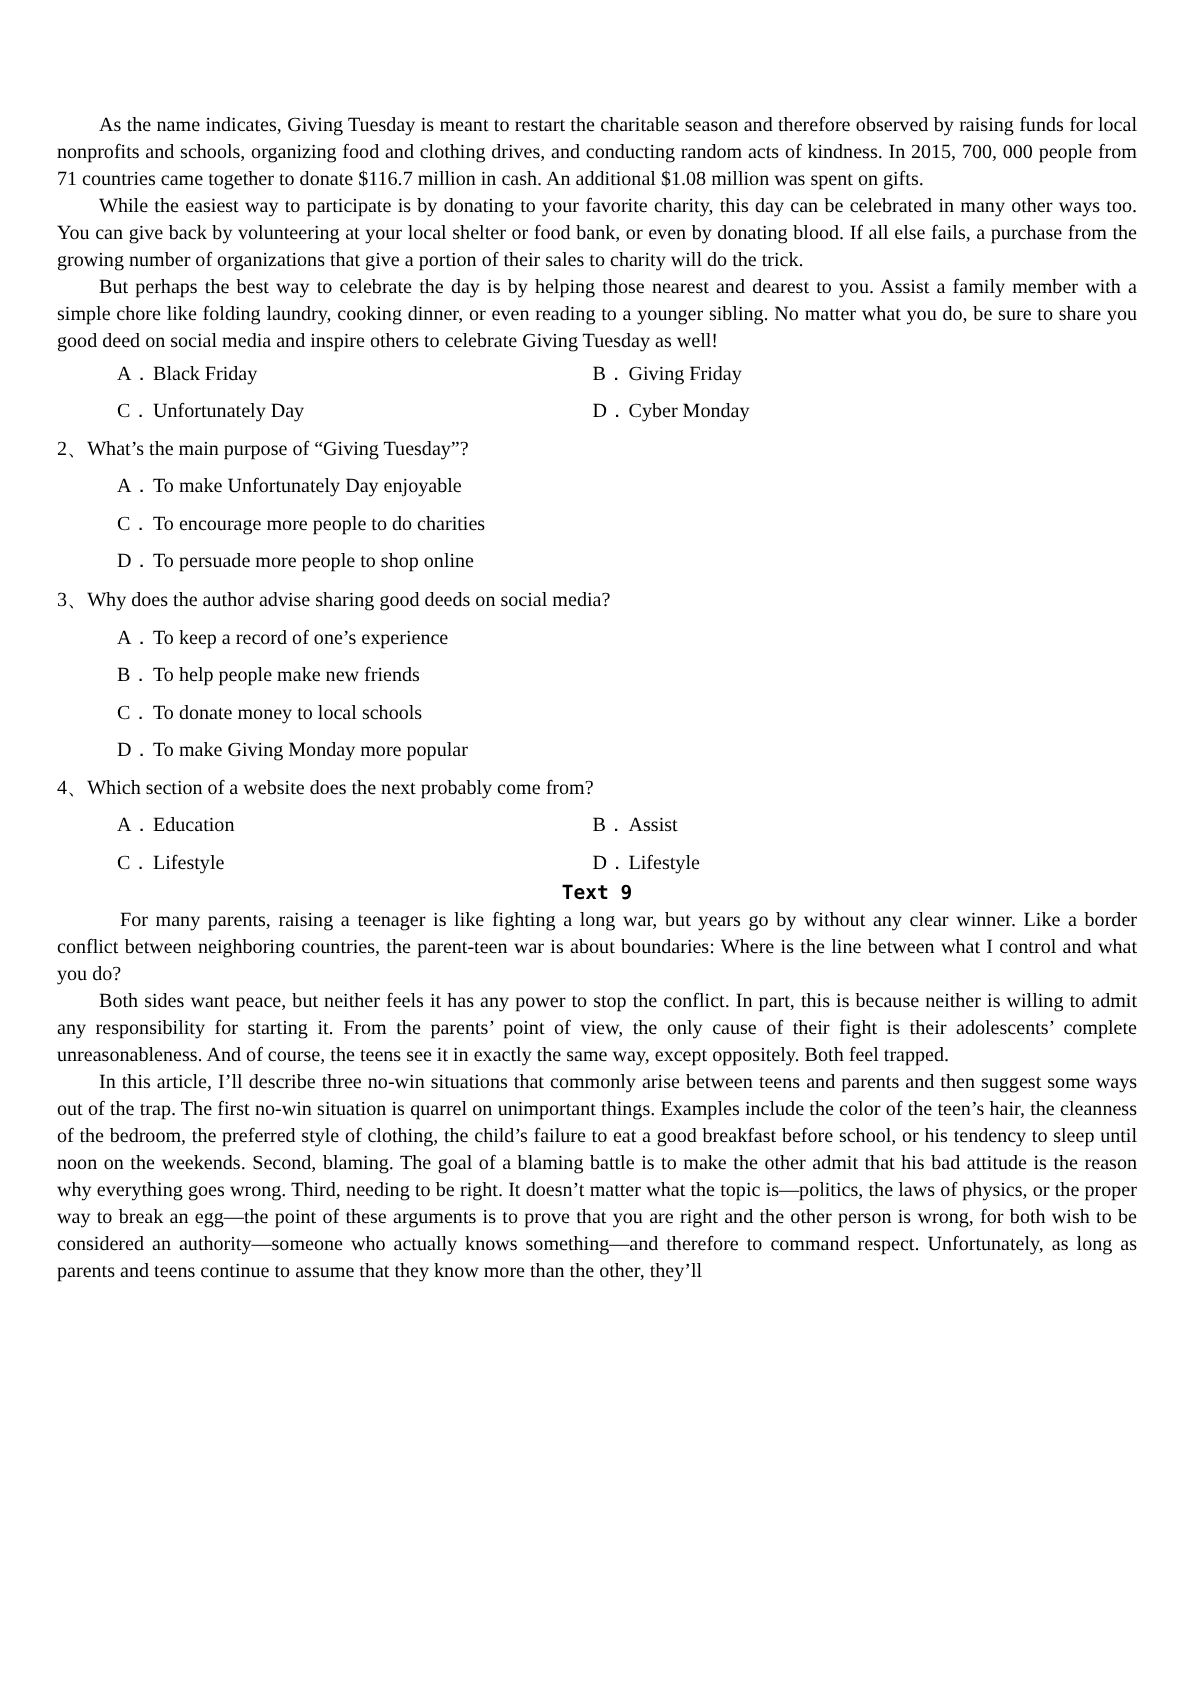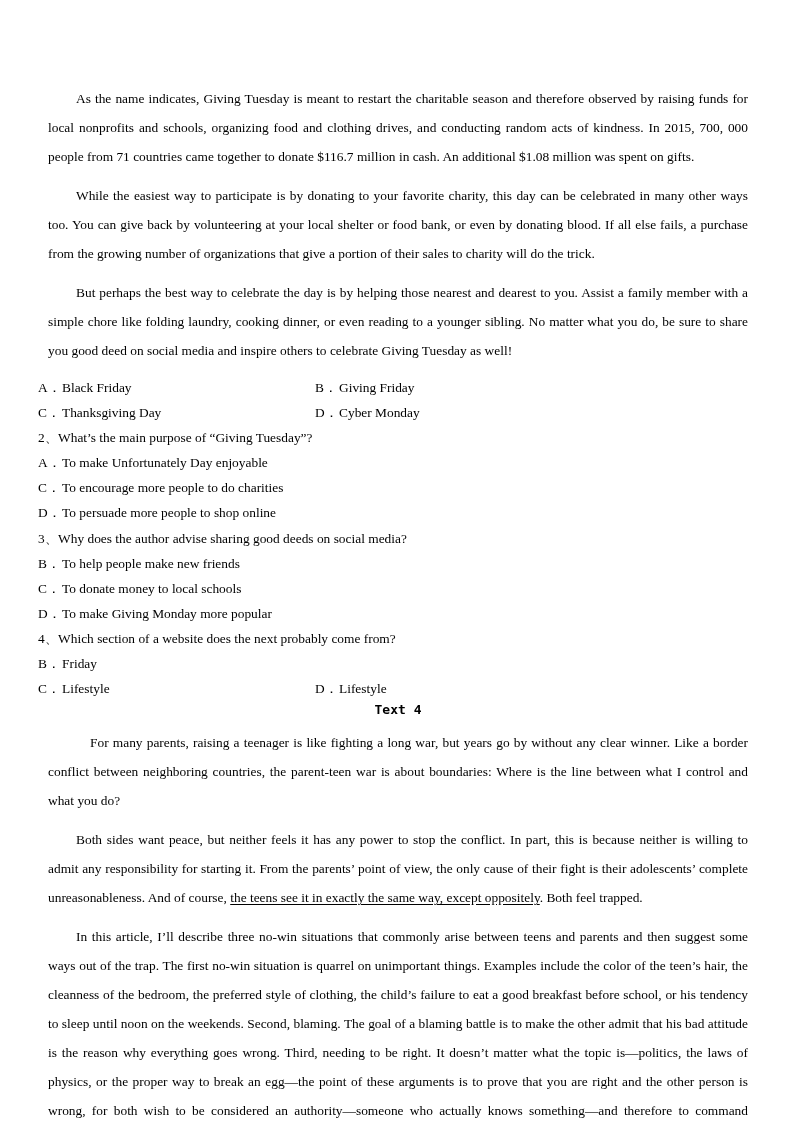--- a/index.html
+++ b/index.html
@@ -16,100 +16,102 @@
       color: #000;
       font-size: 13.4px;
     }
     .page {
       position: absolute;
       left: 38px;
       top: 74px;
       width: 720px;
     }
     .para {
-      margin: 10px;
-      line-height: 29px;
+      margin: 0;
+      line-height: 18px;
       text-align: justify;
       text-align-last: left;
       text-indent: 28px;
     }
     .para.indent-wide { text-indent: 42px; }
     .question {
       margin: 0;
       line-height: 25.1px;
       white-space: nowrap;
     }
     .options-row {
       display: flex;
       line-height: 25.1px;
     }
     .option {
       white-space: nowrap;
+      margin-left: 40px;
     }
     .options-row .option { width: 277px; }
     .opt-letter { display: inline-block; width: 24px; }
     .heading {
       font-family: "DejaVu Sans Mono", "Liberation Mono", monospace;
       font-size: 13px;
       text-align: center;
       line-height: 16px;
       margin: 1px 0 0 0;
     }
     .underlined {
-      text-decoration: underline;
       text-underline-offset: 2px;
     }
   </style>
 </head>
 <body>
 
 <div class="page">
 
   <section>
     <p class="para">As the name indicates, Giving Tuesday is meant to restart the charitable season and therefore observed by raising funds for local nonprofits and schools, organizing food and clothing drives, and conducting random acts of kindness. In 2015, 700, 000 people from 71 countries came together to donate $116.7 million in cash. An additional $1.08 million was spent on gifts.</p>
     <p class="para">While the easiest way to participate is by donating to your favorite charity, this day can be celebrated in many other ways too. You can give back by volunteering at your local shelter or food bank, or even by donating blood. If all else fails, a purchase from the growing number of organizations that give a portion of their sales to charity will do the trick.</p>
     <p class="para">But perhaps the best way to celebrate the day is by helping those nearest and dearest to you. Assist a family member with a simple chore like folding laundry, cooking dinner, or even reading to a younger sibling. No matter what you do, be sure to share you good deed on social media and inspire others to celebrate Giving Tuesday as well!</p>
   </section>
 
   <section>
     <div class="options-row">
       <div class="option"><span class="opt-letter">A．</span><span>Black Friday</span></div>
       <div class="option"><span class="opt-letter">B．</span><span>Giving Friday</span></div>
     </div>
     <div class="options-row">
-      <div class="option"><span class="opt-letter">C．</span><span>Thanksgiving Day</span></div>
+      <div class="option"><span class="opt-letter">C．</span><span>Unfortunately Day</span></div>
       <div class="option"><span class="opt-letter">D．</span><span>Cyber Monday</span></div>
     </div>
   </section>
 
   <section>
     <p class="question"><span>2、</span><span>What’s the main purpose of “Giving Tuesday”?</span></p>
     <div class="option question"><span class="opt-letter">A．</span><span>To make Unfortunately Day enjoyable</span></div>
     <div class="option question"><span class="opt-letter">C．</span><span>To encourage more people to do charities</span></div>
     <div class="option question"><span class="opt-letter">D．</span><span>To persuade more people to shop online</span></div>
   </section>
 
   <section>
     <p class="question"><span>3、</span><span>Why does the author advise sharing good deeds on social media?</span></p>
+    <div class="option question"><span class="opt-letter">A．</span><span>To keep a record of one’s experience</span></div>
     <div class="option question"><span class="opt-letter">B．</span><span>To help people make new friends</span></div>
     <div class="option question"><span class="opt-letter">C．</span><span>To donate money to local schools</span></div>
     <div class="option question"><span class="opt-letter">D．</span><span>To make Giving Monday more popular</span></div>
   </section>
 
   <section>
     <p class="question"><span>4、</span><span>Which section of a website does the next probably come from?</span></p>
     <div class="options-row">
-      <div class="option"><span class="opt-letter">B．</span><span>Friday</span></div>
+      <div class="option"><span class="opt-letter">A．</span><span>Education</span></div>
+      <div class="option"><span class="opt-letter">B．</span><span>Assist</span></div>
     </div>
     <div class="options-row">
       <div class="option"><span class="opt-letter">C．</span><span>Lifestyle</span></div>
       <div class="option"><span class="opt-letter">D．</span><span>Lifestyle</span></div>
     </div>
   </section>
 
   <section>
-    <h2 class="heading">Text 4</h2>
+    <h2 class="heading">Text 9</h2>
     <p class="para indent-wide">For many parents, raising a teenager is like fighting a long war, but years go by without any clear winner. Like a border conflict between neighboring countries, the parent-teen war is about boundaries: Where is the line between what I control and what you do?</p>
     <p class="para"><span>Both sides want peace, but neither feels it has any power to stop the conflict. In part, this is because neither is willing to admit any responsibility for starting it. From the parents’ point of view, the only cause of their fight is their adolescents’ complete unreasonableness. And of course, </span><span class="underlined">the teens see it in exactly the same way, except oppositely</span><span>. Both feel trapped.</span></p>
     <p class="para">In this article, I’ll describe three no-win situations that commonly arise between teens and parents and then suggest some ways out of the trap. The first no-win situation is quarrel on unimportant things. Examples include the color of the teen’s hair, the cleanness of the bedroom, the preferred style of clothing, the child’s failure to eat a good breakfast before school, or his tendency to sleep until noon on the weekends. Second, blaming. The goal of a blaming battle is to make the other admit that his bad attitude is the reason why everything goes wrong. Third, needing to be right. It doesn’t matter what the topic is—politics, the laws of physics, or the proper way to break an egg—the point of these arguments is to prove that you are right and the other person is wrong, for both wish to be considered an authority—someone who actually knows something—and therefore to command respect. Unfortunately, as long as parents and teens continue to assume that they know more than the other, they’ll</p>
   </section>
 
 </div>
 
 </body></html>

